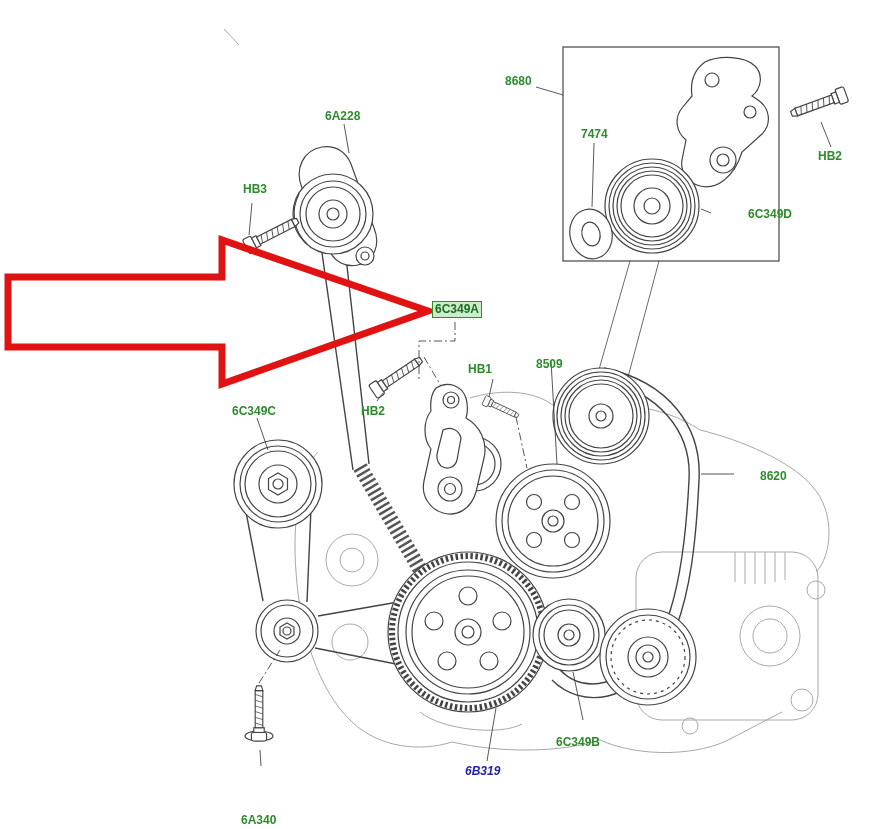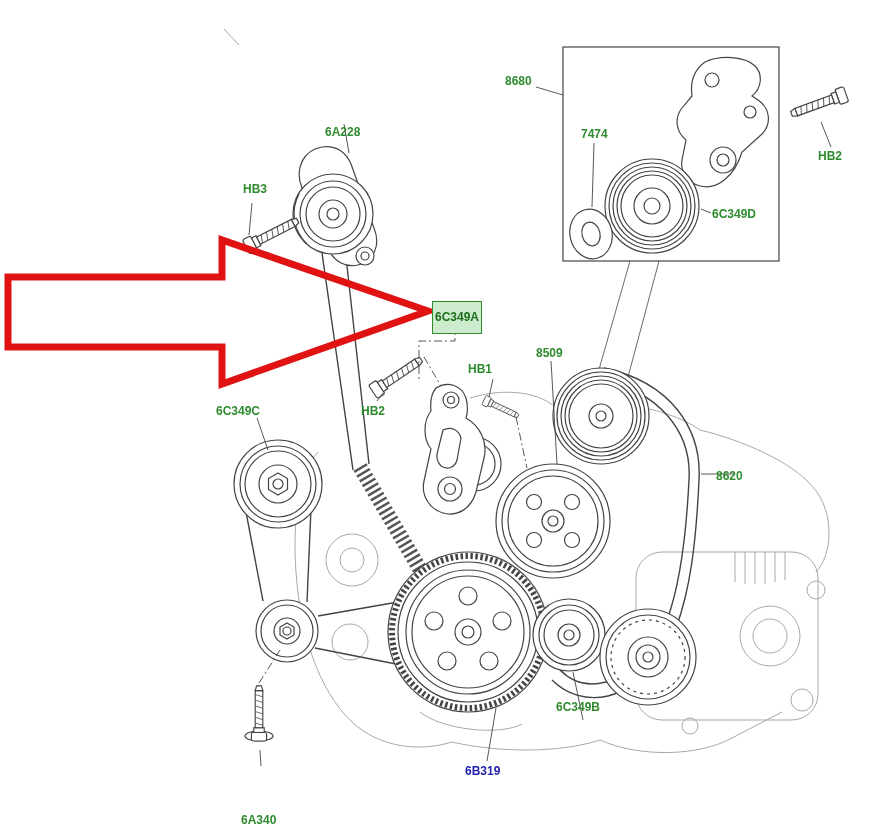--- a/index.html
+++ b/index.html
@@ -9,23 +9,23 @@
     --line_dark:#444444;
     --line_light:#a8a8a8;
     --highlight_bg:#cdeccd;
   }
   html,body{margin:0;padding:0;background:#ffffff;}
   .stage{position:relative;width:896px;height:829px;background:#ffffff;overflow:hidden;
          font-family:"Liberation Sans",sans-serif;}
   .stage svg{position:absolute;left:0;top:0;}
   .lbl{position:absolute;font-weight:bold;font-size:12px;line-height:16px;
        color:var(--label_green);white-space:nowrap;}
-  .lbl.blue{color:var(--label_blue);}
+  .lbl.blue{color:var(--label_blue);font-style:italic;}
   .lbl.hl{background:var(--highlight_bg);border:1.5px solid var(--label_green);
-          padding:8px 2px;line-height:15px;color:#1c6e1c;}
+          padding:0 2px;line-height:15px;color:#1c6e1c;}
   .ln{stroke:var(--line_dark);fill:none;stroke-width:1.2;}
   .lnf{stroke:var(--line_dark);fill:#ffffff;stroke-width:1.2;}
   .lt{stroke:var(--line_light);fill:none;stroke-width:1;}
   .ldr{stroke:var(--line_dark);fill:none;stroke-width:.9;}
   .dd{stroke:var(--line_dark);fill:none;stroke-width:.9;stroke-dasharray:8 3 2 3;}
   .belt{stroke:var(--line_dark);fill:none;stroke-width:1.4;}
   .ribbed{stroke:#555555;fill:none;}
   .teeth{stroke:var(--line_dark);fill:none;}
   .arrow{fill:none;stroke:var(--arrow_red);stroke-width:7;stroke-linejoin:miter;}
   .thin{stroke-width:.8;}
@@ -232,29 +232,29 @@
     <g>
       <path class="dd" d="M455,322 L455,341 L419,341 L419,379"></path>
       <path class="dd" d="M424,357 L441,386"></path>
       <path class="dd" d="M516,417 L527,468"></path>
       <path class="dd" d="M259,683 L280,650"></path>
     </g>
 
     <polygon class="arrow" points="8,277 222,277 222,240 428,311 222,384 222,347 8,347"></polygon>
   </svg>
 
-  <span class="lbl" style="left:325px;top:124px">6A228</span>
+  <span class="lbl" style="left:325px;top:108px">6A228</span>
   <span class="lbl" style="left:243px;top:181px">HB3</span>
   <span class="lbl" style="left:505px;top:73px">8680</span>
   <span class="lbl" style="left:581px;top:126px">7474</span>
   <span class="lbl" style="left:818px;top:148px">HB2</span>
-  <span class="lbl" style="left:712px;top:206px">6C349D</span>
+  <span class="lbl" style="left:748px;top:206px">6C349D</span>
   <span class="lbl hl" style="left:432px;top:301px">6C349A</span>
   <span class="lbl" style="left:361px;top:403px">HB2</span>
   <span class="lbl" style="left:468px;top:361px">HB1</span>
-  <span class="lbl" style="left:536px;top:345px">8509</span>
-  <span class="lbl" style="left:216px;top:403px">6C349C</span>
-  <span class="lbl" style="left:716px;top:468px">8620</span>
-  <span class="lbl" style="left:556px;top:699px">6C349B</span>
+  <span class="lbl" style="left:536px;top:356px">8509</span>
+  <span class="lbl" style="left:232px;top:403px">6C349C</span>
+  <span class="lbl" style="left:760px;top:468px">8620</span>
+  <span class="lbl" style="left:556px;top:734px">6C349B</span>
   <span class="lbl blue" style="left:465px;top:763px">6B319</span>
   <span class="lbl" style="left:241px;top:812px">6A340</span>
 
 </div>
 
 </body></html>

